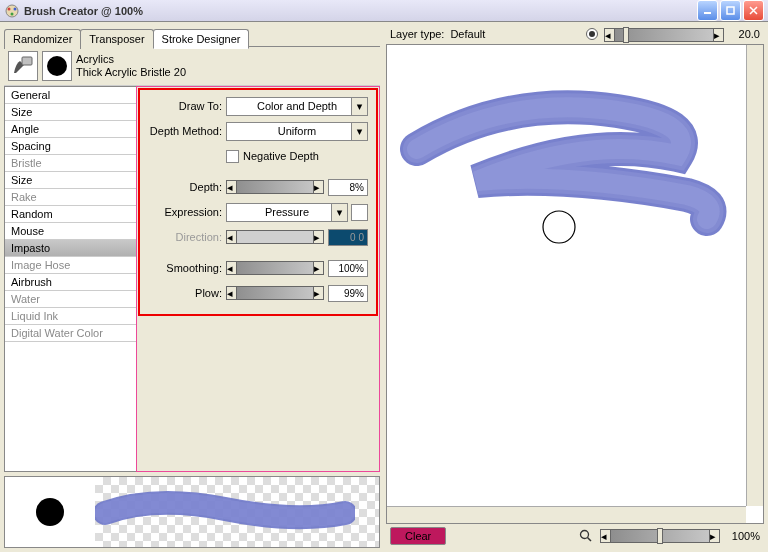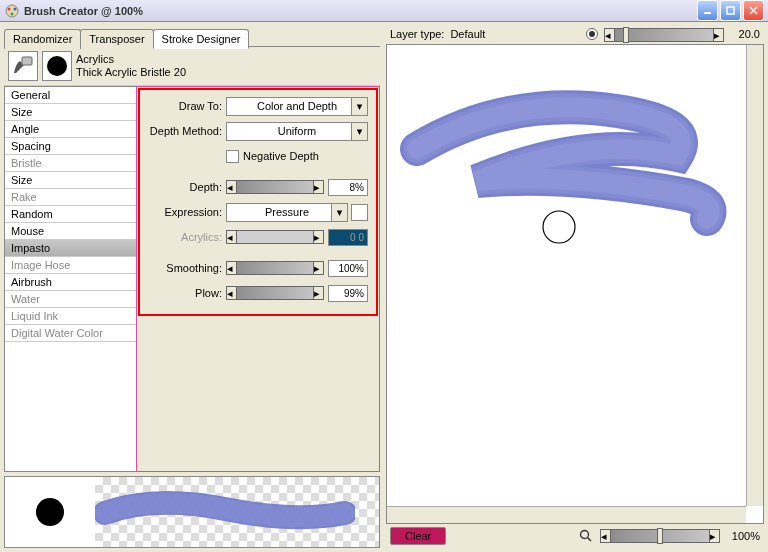--- a/index.html
+++ b/index.html
@@ -180,21 +180,21 @@
           </div>
           <div class="frow">
             <label>Expression:</label>
             <div class="sel">
               <span>Pressure</span>
               <span class="arr">▾</span>
             </div>
             <div class="sqbtn"></div>
           </div>
           <div class="frow">
-            <label class="dis">Acrylics:</label>
+            <label class="dis">Direction:</label>
             <div class="slider dis">
                 <span class="lhnd">◂</span>
                 <span class="rhnd">▸</span>
               </div>
             <div class="valbox dis">0 0</div>
           </div>
           <div style="height:6px"></div>
           <div class="frow">
             <label>Smoothing:</label>
             <div class="slider">

